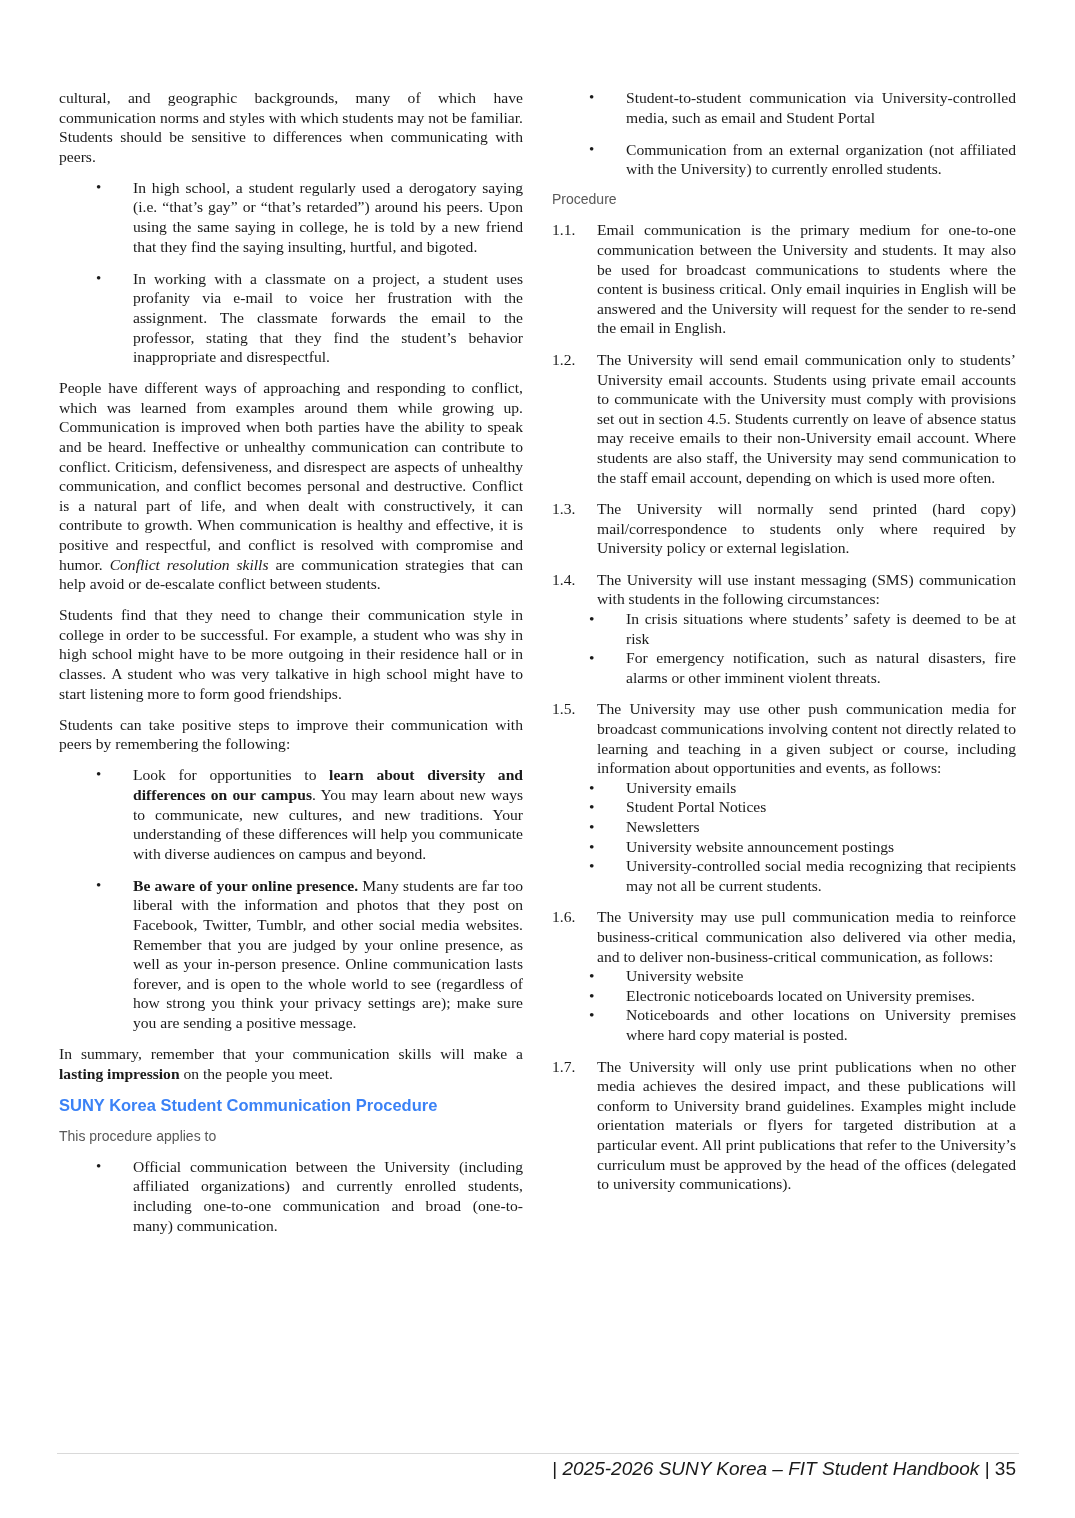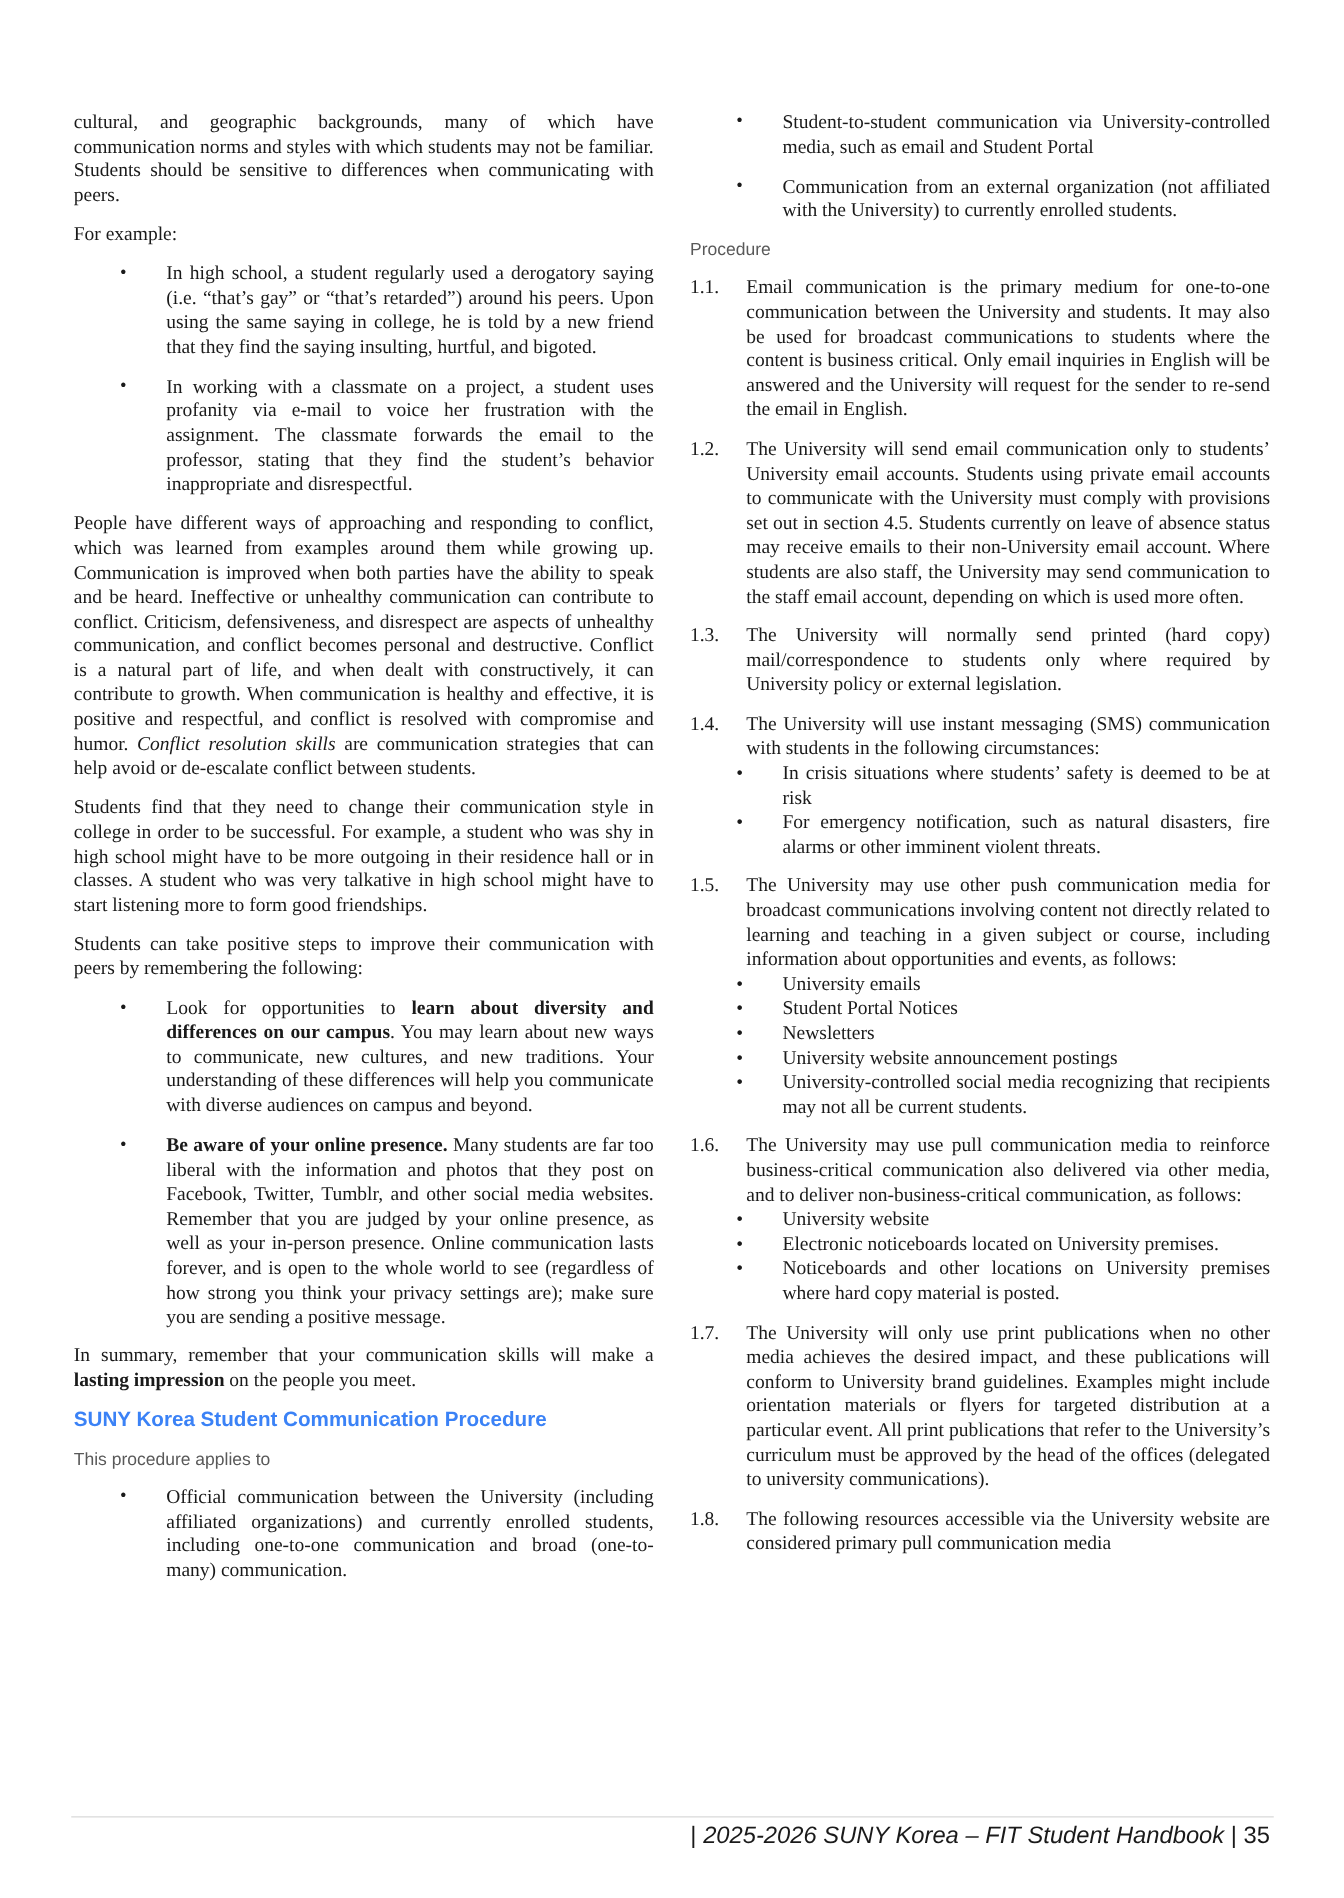--- a/index.html
+++ b/index.html
@@ -118,21 +118,20 @@
     b { font-weight: bold; }
     i { font-style: italic; margin-top: 32px; }
   </style>
 </head>
 <body>
 
 <div class="page">
 
   <div class="col col-left">
     <p class="body">cultural, and geographic backgrounds, many of which have communication norms and styles with which students may not be familiar. Students should be sensitive to differences when communicating with peers.</p>
-    <p class="body">For example:</p>
 
     <ul class="bullets">
       <li>
         <span class="dot">•</span>
         <span>In high school, a student regularly used a derogatory saying (i.e. “that’s gay” or “that’s retarded”) around his peers. Upon using the same saying in college, he is told by a new friend that they find the saying insulting, hurtful, and bigoted.</span>
       </li>
       <li>
         <span class="dot">•</span>
         <span>In working with a classmate on a project, a student uses profanity via e-mail to voice her frustration with the assignment. The classmate forwards the email to the professor, stating that they find the student’s behavior inappropriate and disrespectful.</span>
       </li>
@@ -219,22 +218,18 @@
           <ul class="sub">
             <li><span class="dot">•</span><span>University website</span></li>
             <li><span class="dot">•</span><span>Electronic noticeboards located on University premises.</span></li>
             <li><span class="dot">•</span><span>Noticeboards and other locations on University premises where hard copy material is posted.</span></li>
           </ul>
         </div>
         <div class="num-item">
           <span class="num">1.7.</span>
           <div>The University will only use print publications when no other media achieves the desired impact, and these publications will conform to University brand guidelines. Examples might include orientation materials or flyers for targeted distribution at a particular event. All print publications that refer to the University’s curriculum must be approved by the head of the offices (delegated to university communications).</div>
         </div>
-        <div class="num-item">
-          <span class="num">1.8.</span>
-          <div>The following resources accessible via the University website are considered primary pull communication media</div>
-        </div>
       </div>
   </div>
 
   <div class="footer-rule"></div>
   <div class="footer-text"><span>| </span><span class="italic">2025-2026 SUNY Korea – FIT Student Handbook</span><span> | </span><span>35</span></div>
 </div>
 
 </body></html>

